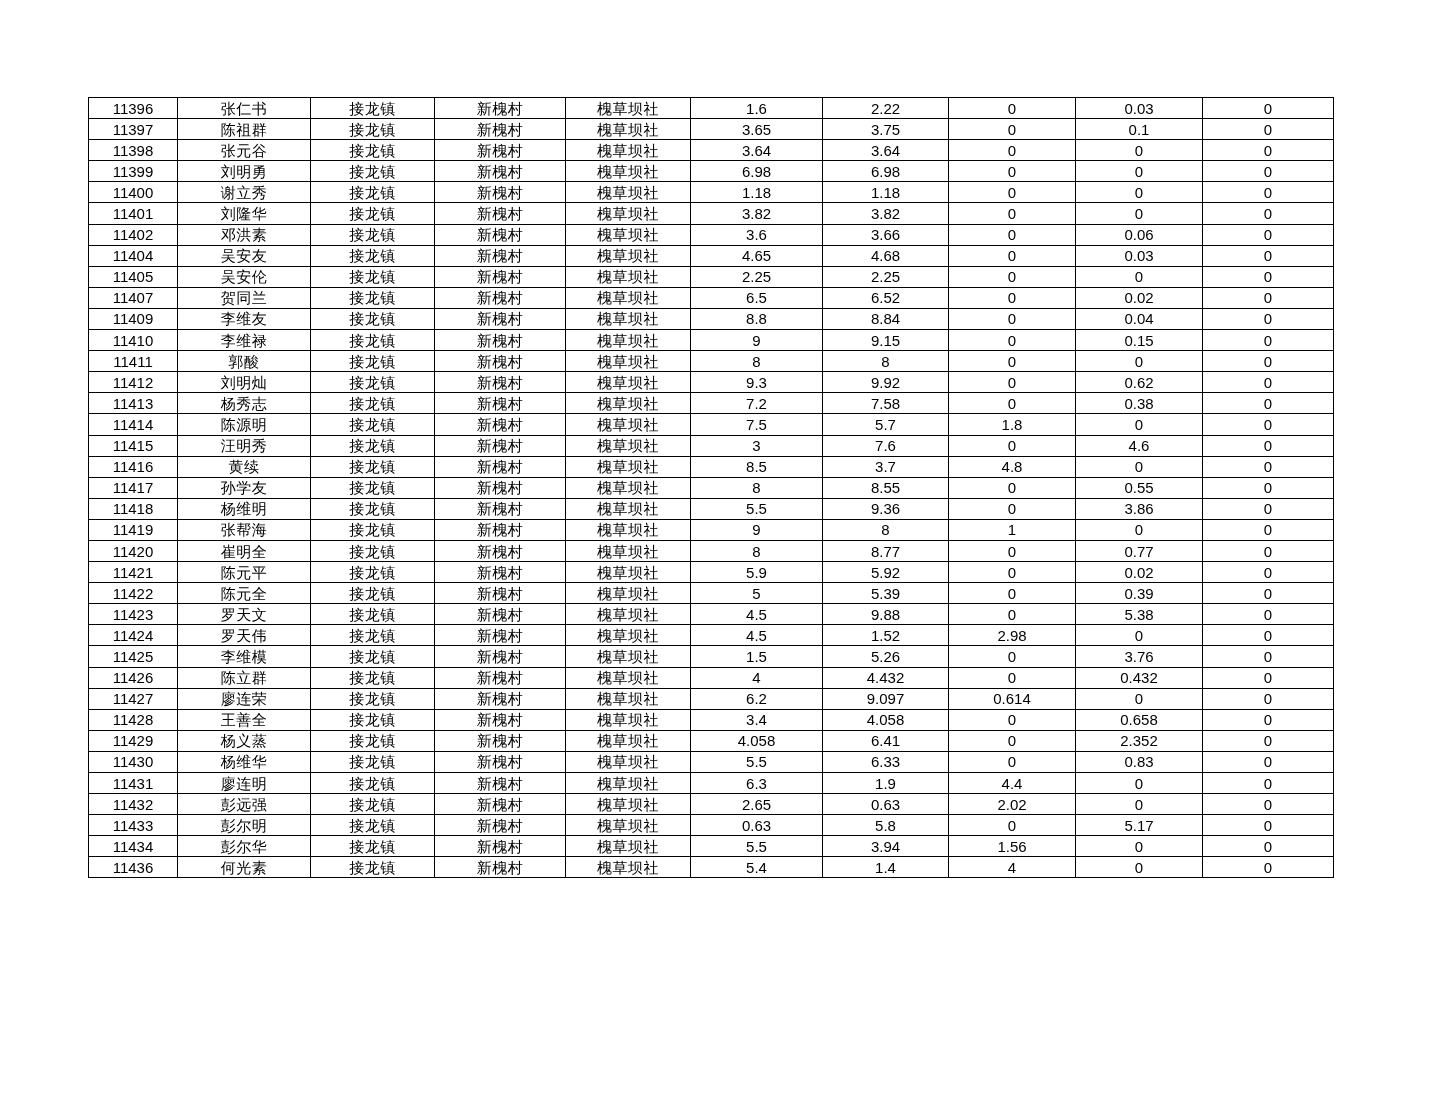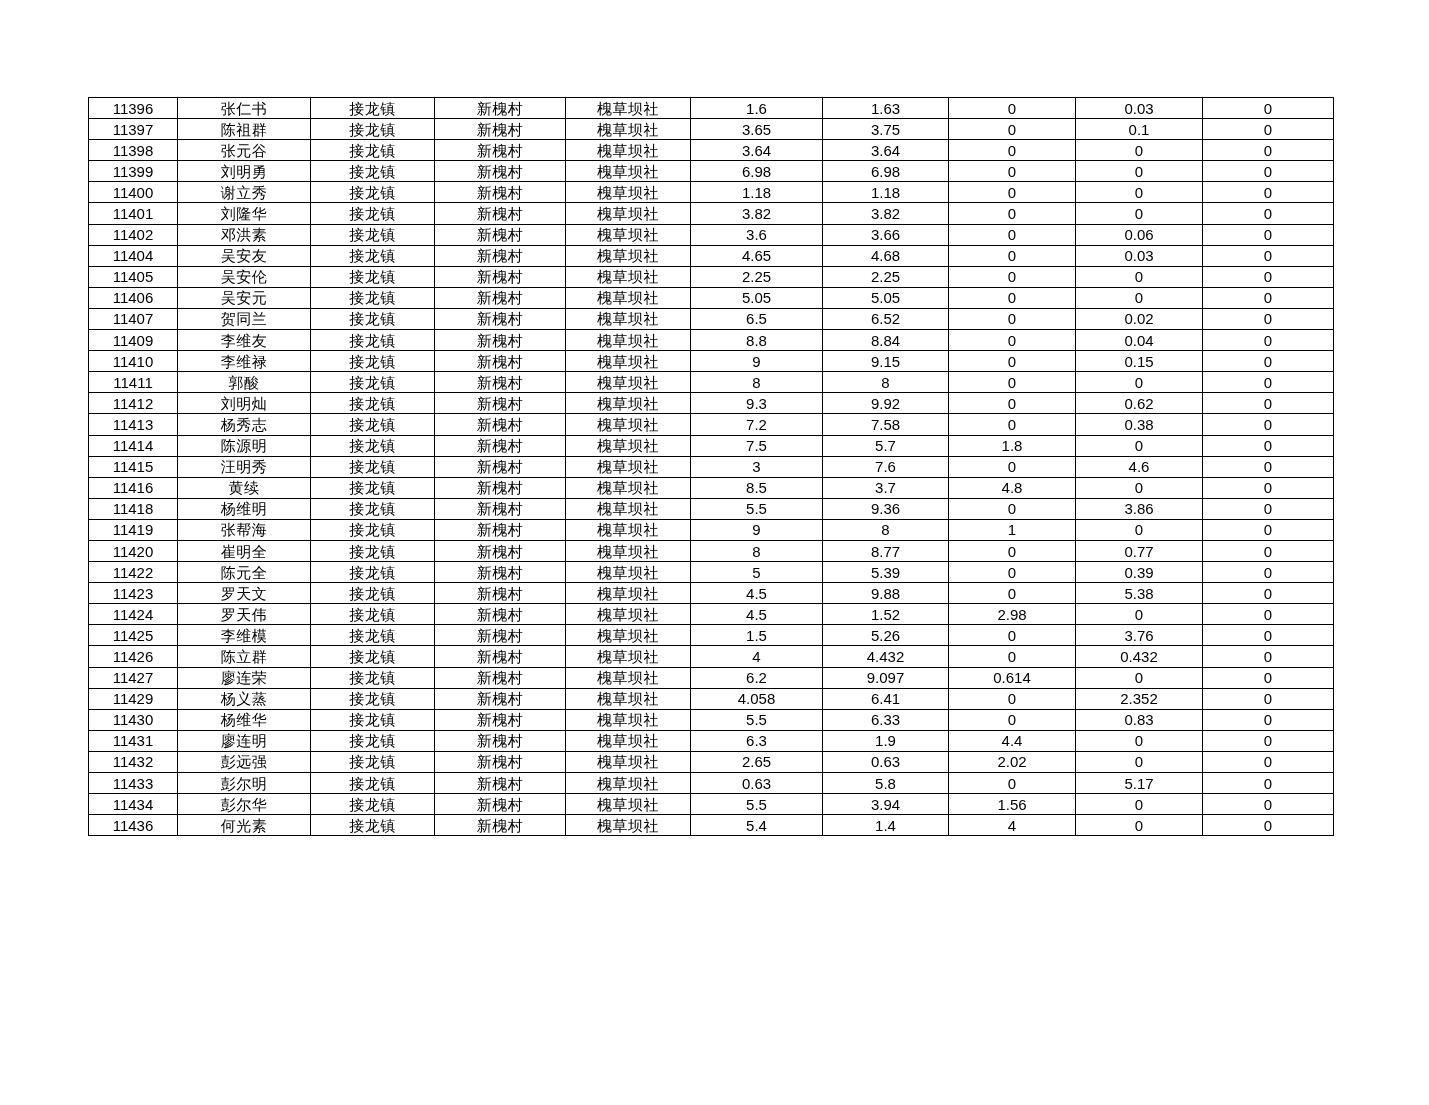--- a/index.html
+++ b/index.html
@@ -56,21 +56,21 @@
         <col style="width: 131px;">
       </colgroup>
     <tbody>
         <tr>
           <td>11396</td>
           <td class="cjk">张仁书</td>
           <td class="cjk">接龙镇</td>
           <td class="cjk">新槐村</td>
           <td class="cjk">槐草坝社</td>
           <td>1.6</td>
-          <td>1.63</td>
+          <td>2.22</td>
           <td>0</td>
           <td>0.03</td>
           <td>0</td>
         </tr>
         <tr>
           <td>11397</td>
           <td class="cjk">陈祖群</td>
           <td class="cjk">接龙镇</td>
           <td class="cjk">新槐村</td>
           <td class="cjk">槐草坝社</td>
@@ -153,32 +153,20 @@
           <td>0</td>
         </tr>
         <tr>
           <td>11405</td>
           <td class="cjk">吴安伦</td>
           <td class="cjk">接龙镇</td>
           <td class="cjk">新槐村</td>
           <td class="cjk">槐草坝社</td>
           <td>2.25</td>
           <td>2.25</td>
-          <td>0</td>
-          <td>0</td>
-          <td>0</td>
-        </tr>
-        <tr>
-          <td>11406</td>
-          <td class="cjk">吴安元</td>
-          <td class="cjk">接龙镇</td>
-          <td class="cjk">新槐村</td>
-          <td class="cjk">槐草坝社</td>
-          <td>5.05</td>
-          <td>5.05</td>
           <td>0</td>
           <td>0</td>
           <td>0</td>
         </tr>
         <tr>
           <td>11407</td>
           <td class="cjk">贺同兰</td>
           <td class="cjk">接龙镇</td>
           <td class="cjk">新槐村</td>
           <td class="cjk">槐草坝社</td>
@@ -278,20 +266,32 @@
           <td class="cjk">接龙镇</td>
           <td class="cjk">新槐村</td>
           <td class="cjk">槐草坝社</td>
           <td>8.5</td>
           <td>3.7</td>
           <td>4.8</td>
           <td>0</td>
           <td>0</td>
         </tr>
         <tr>
+          <td>11417</td>
+          <td class="cjk">孙学友</td>
+          <td class="cjk">接龙镇</td>
+          <td class="cjk">新槐村</td>
+          <td class="cjk">槐草坝社</td>
+          <td>8</td>
+          <td>8.55</td>
+          <td>0</td>
+          <td>0.55</td>
+          <td>0</td>
+        </tr>
+        <tr>
           <td>11418</td>
           <td class="cjk">杨维明</td>
           <td class="cjk">接龙镇</td>
           <td class="cjk">新槐村</td>
           <td class="cjk">槐草坝社</td>
           <td>5.5</td>
           <td>9.36</td>
           <td>0</td>
           <td>3.86</td>
           <td>0</td>
@@ -314,20 +314,32 @@
           <td class="cjk">接龙镇</td>
           <td class="cjk">新槐村</td>
           <td class="cjk">槐草坝社</td>
           <td>8</td>
           <td>8.77</td>
           <td>0</td>
           <td>0.77</td>
           <td>0</td>
         </tr>
         <tr>
+          <td>11421</td>
+          <td class="cjk">陈元平</td>
+          <td class="cjk">接龙镇</td>
+          <td class="cjk">新槐村</td>
+          <td class="cjk">槐草坝社</td>
+          <td>5.9</td>
+          <td>5.92</td>
+          <td>0</td>
+          <td>0.02</td>
+          <td>0</td>
+        </tr>
+        <tr>
           <td>11422</td>
           <td class="cjk">陈元全</td>
           <td class="cjk">接龙镇</td>
           <td class="cjk">新槐村</td>
           <td class="cjk">槐草坝社</td>
           <td>5</td>
           <td>5.39</td>
           <td>0</td>
           <td>0.39</td>
           <td>0</td>
@@ -383,20 +395,32 @@
         <tr>
           <td>11427</td>
           <td class="cjk">廖连荣</td>
           <td class="cjk">接龙镇</td>
           <td class="cjk">新槐村</td>
           <td class="cjk">槐草坝社</td>
           <td>6.2</td>
           <td>9.097</td>
           <td>0.614</td>
           <td>0</td>
+          <td>0</td>
+        </tr>
+        <tr>
+          <td>11428</td>
+          <td class="cjk">王善全</td>
+          <td class="cjk">接龙镇</td>
+          <td class="cjk">新槐村</td>
+          <td class="cjk">槐草坝社</td>
+          <td>3.4</td>
+          <td>4.058</td>
+          <td>0</td>
+          <td>0.658</td>
           <td>0</td>
         </tr>
         <tr>
           <td>11429</td>
           <td class="cjk">杨义蒸</td>
           <td class="cjk">接龙镇</td>
           <td class="cjk">新槐村</td>
           <td class="cjk">槐草坝社</td>
           <td>4.058</td>
           <td>6.41</td>

